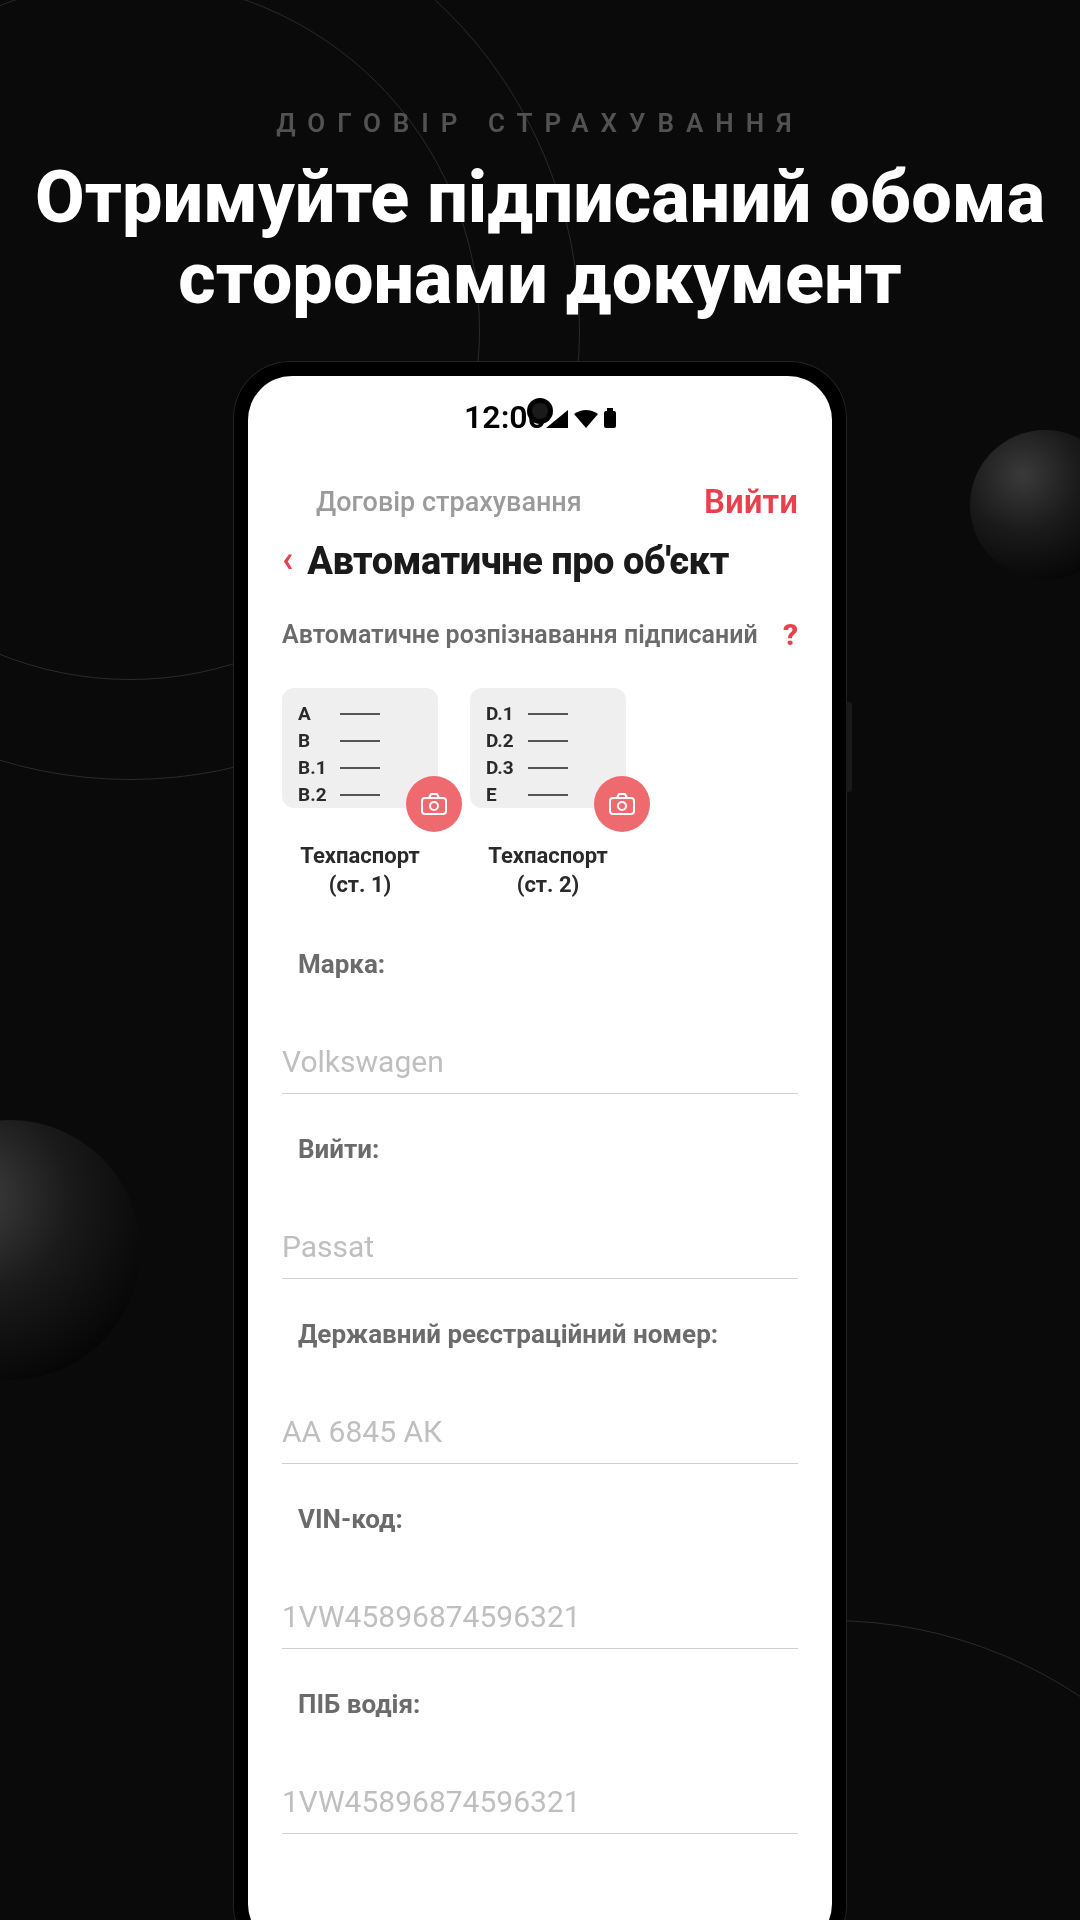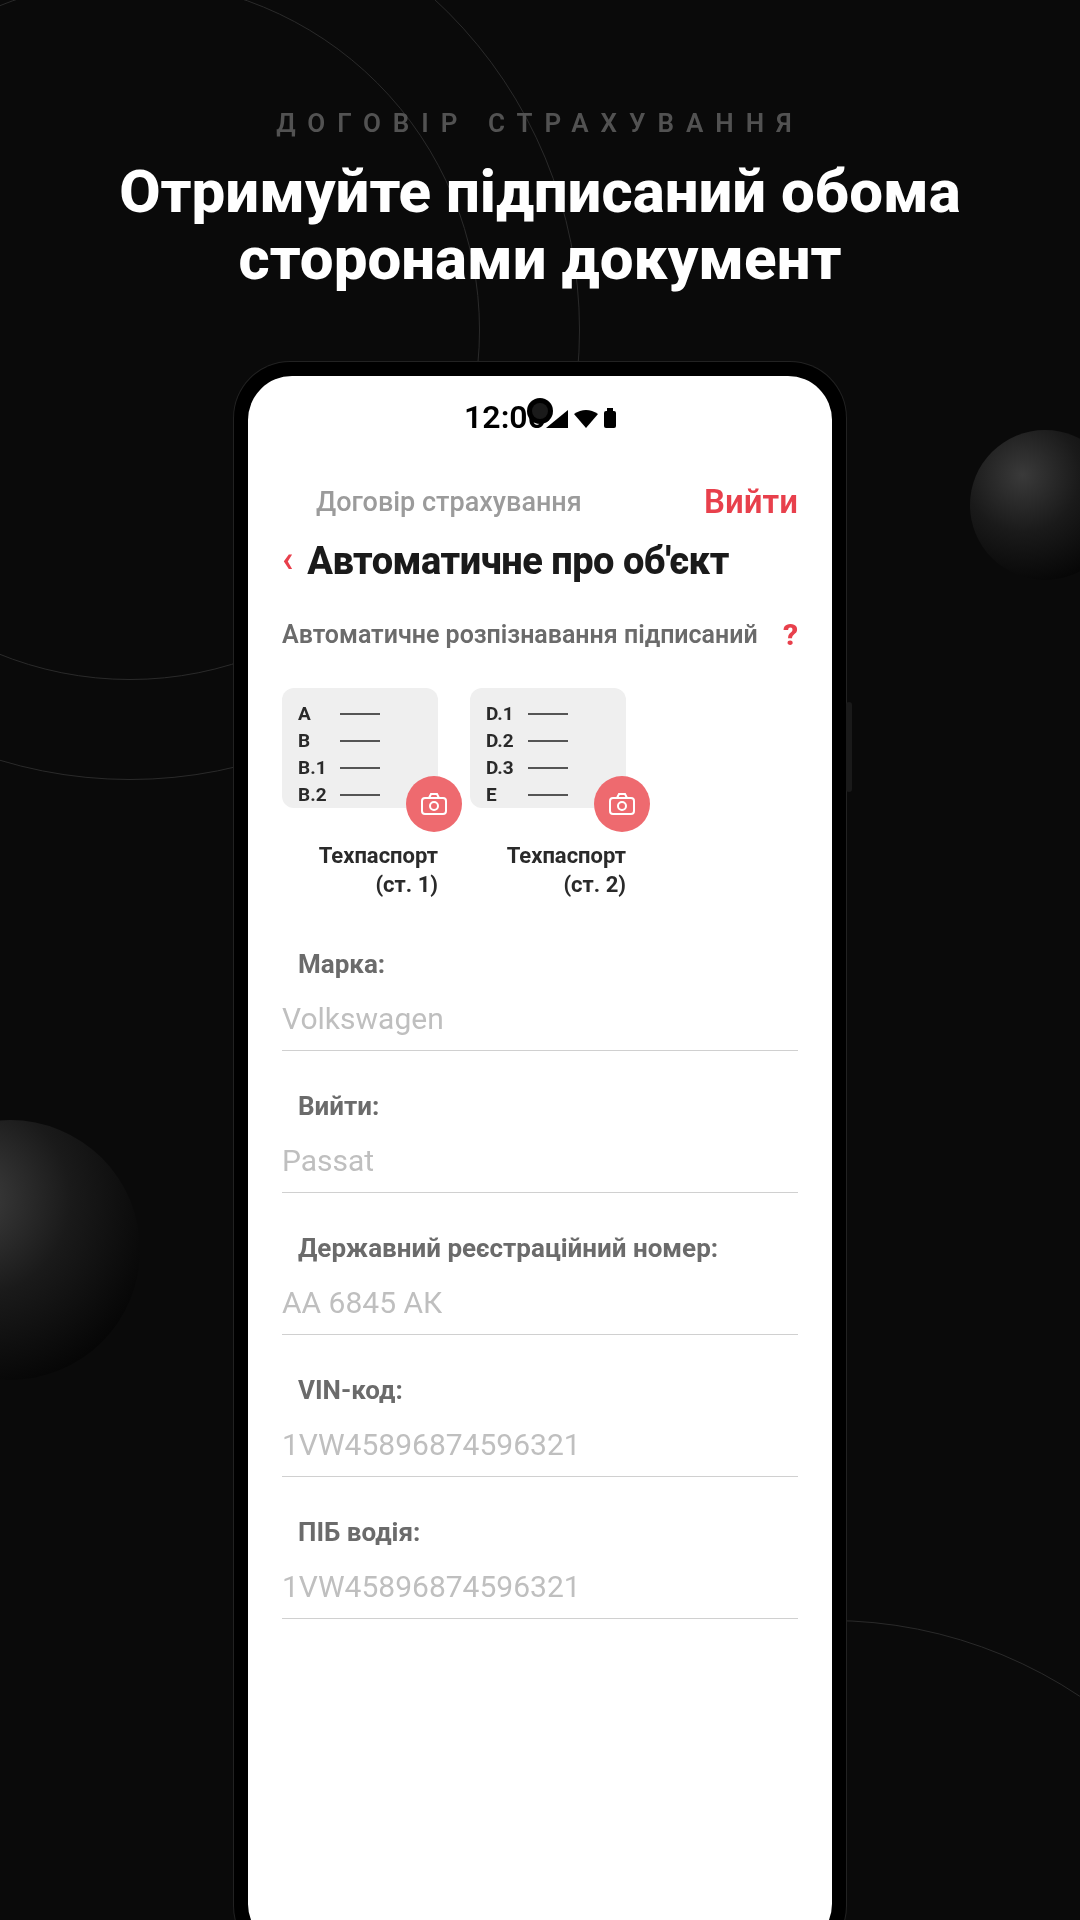--- a/index.html
+++ b/index.html
@@ -65,21 +65,21 @@
     font-weight: 600;
     letter-spacing: 12px;
     text-transform: uppercase;
   }
   .headline {
     position: absolute;
     top: 158px;
     width: 100%;
     text-align: center;
     color: #fff;
-    font-size: 60px;
+    font-size: 72px;
     font-weight: 800;
     line-height: 1.12;
     padding: 0 32px;
   }
 
   
   .phone {
     position: absolute;
     top: 362px;
     left: 50%;
@@ -239,21 +239,21 @@
     right: -24px;
     width: 56px; height: 56px;
     background: #ee6a6f;
     border-radius: 50%;
     display: flex;
     align-items: center;
     justify-content: center;
   }
   .card-caption {
     margin-top: 34px;
-    text-align: right;
+    text-align: center;
     font-size: 22px;
     font-weight: 700;
     color: #2a2a2a;
     line-height: 1.3;
   }
 
   
   .field {
     margin-bottom: 40px;
   }
@@ -267,20 +267,21 @@
   .field-input {
     width: 100%;
     border: none;
     border-bottom: 1.5px solid #d0d0d0;
     padding: 6px 0 14px;
     font-size: 30px;
     color: #bfbfbf;
     font-family: inherit;
     background: transparent;
     outline: none;
+    margin-top: 43px;
   }
 </style>
 </head>
 <body>
 
 <div class="bg-circle-1"></div>
 <div class="bg-circle-2"></div>
 <div class="bg-circle-3"></div>
 <div class="sphere-1"></div>
 <div class="sphere-2"></div>

